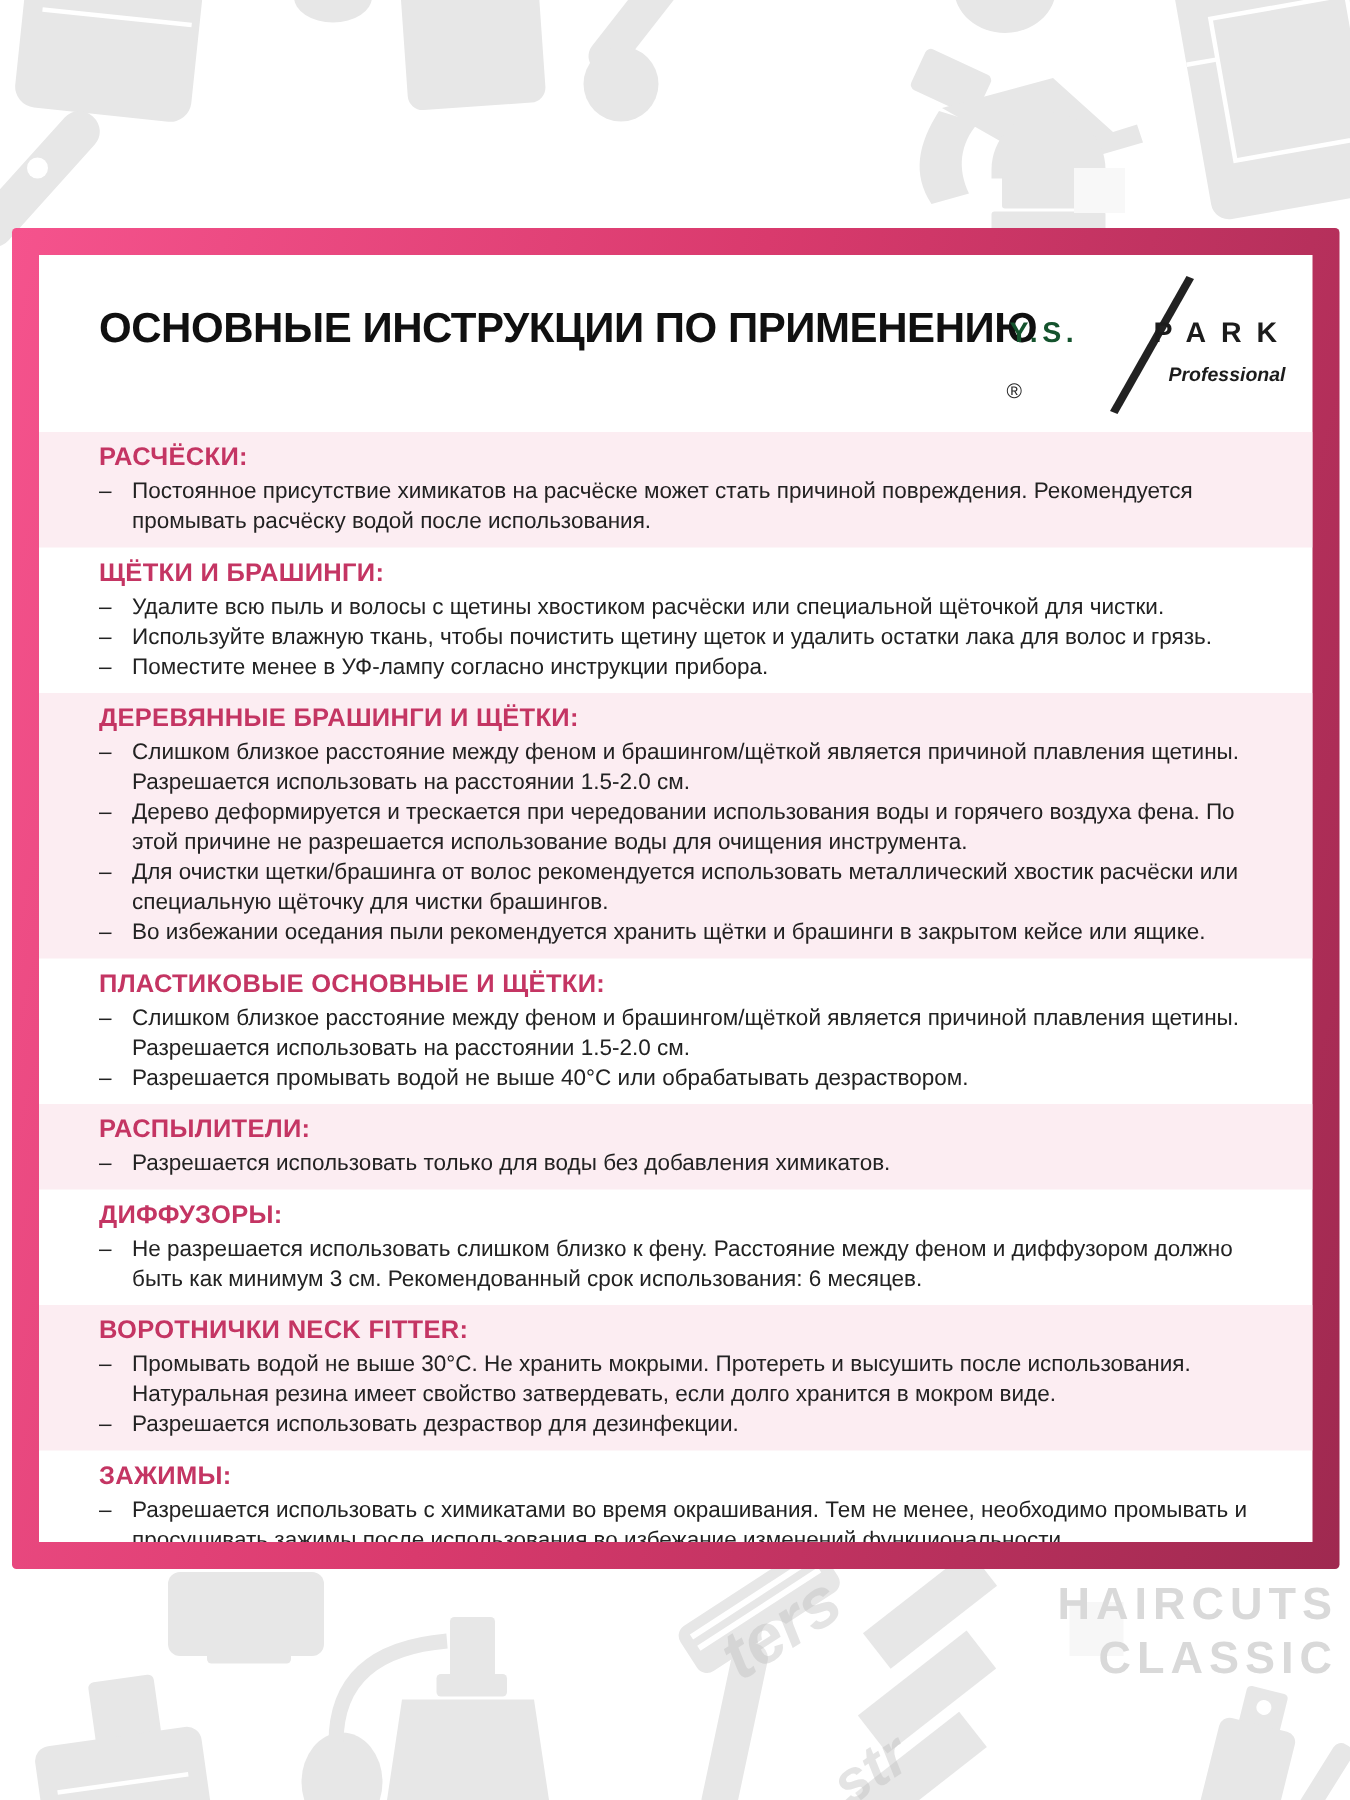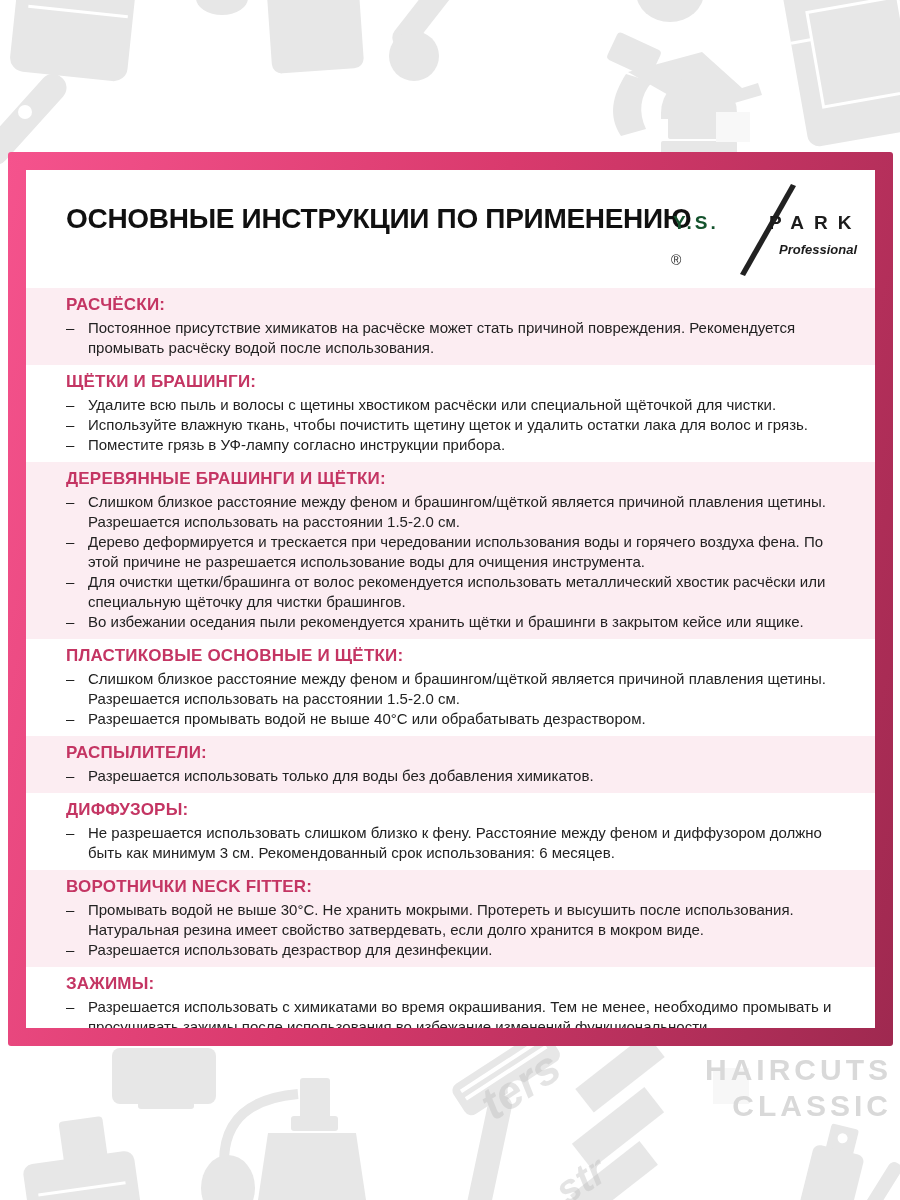--- a/index.html
+++ b/index.html
@@ -201,21 +201,21 @@
             <div class="bullet">
               <span class="dash">–</span>
               <span class="b-text">Удалите всю пыль и волосы с щетины хвостиком расчёски или специальной щёточкой для чистки.</span>
             </div>
             <div class="bullet">
               <span class="dash">–</span>
               <span class="b-text">Используйте влажную ткань, чтобы почистить щетину щеток и удалить остатки лака для волос и грязь.</span>
             </div>
             <div class="bullet">
               <span class="dash">–</span>
-              <span class="b-text">Поместите грязь в УФ-лампу согласно инструкции прибора.</span>
+              <span class="b-text">Поместите менее в УФ-лампу согласно инструкции прибора.</span>
             </div>
           </div>
   </div>
 
   <div class="section tinted">
     <h2 class="section-heading">ДЕРЕВЯННЫЕ БРАШИНГИ И ЩЁТКИ:</h2>
     <div class="bullets">
             <div class="bullet">
               <span class="dash">–</span>
               <span class="b-text">Слишком близкое расстояние между феном и брашингом/щёткой является причиной плавления щетины. Разрешается использовать на расстоянии 1.5-2.0 см.</span>

